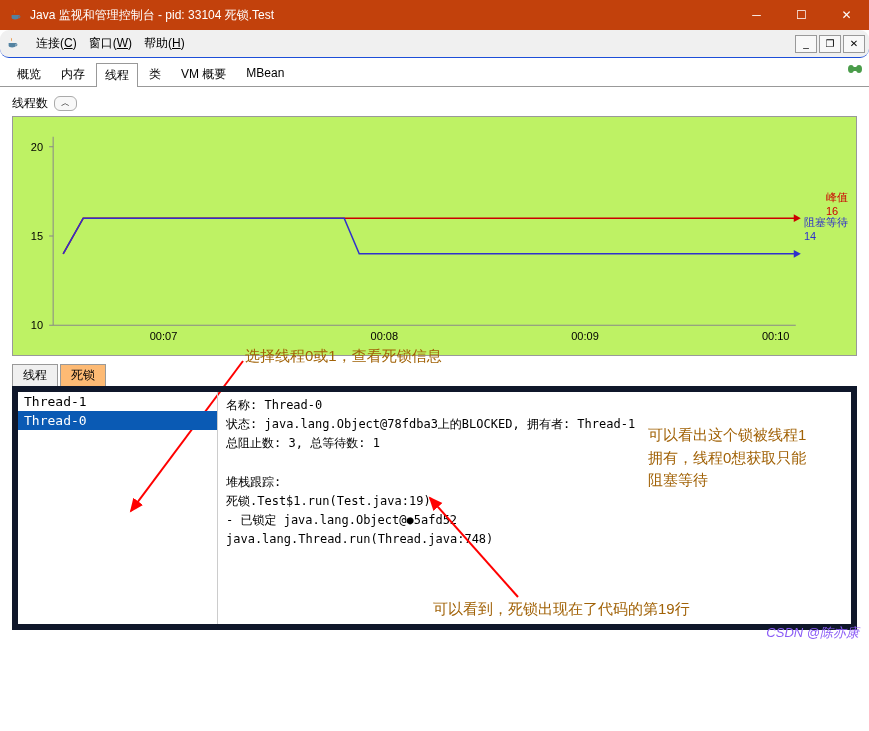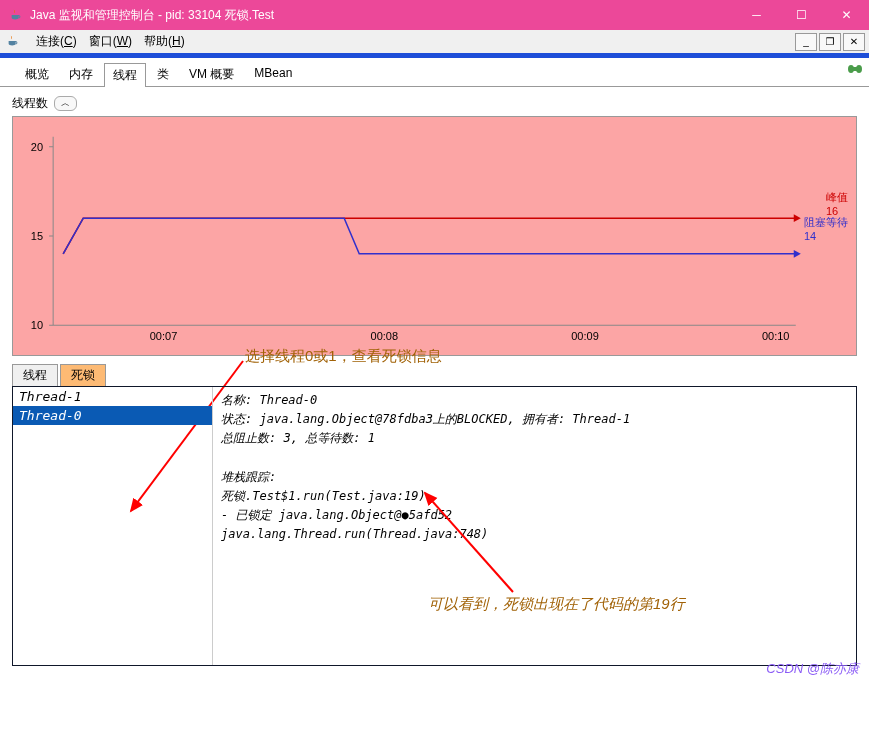--- a/index.html
+++ b/index.html
@@ -1,44 +1,44 @@
 <!DOCTYPE html>
 <html><head>
 <meta charset="utf-8">
 <style>
 * { box-sizing: border-box; margin: 0; padding: 0; }
 body { font-family: "Microsoft YaHei", Arial, sans-serif; font-size: 12px; background: #fff; width: 869px; }
-.titlebar { background: #ec4899; color: #fff; height: 30px; display: flex; align-items: center; padding: 0 0 0 8px; }
+.titlebar { background: #c2410c; color: #fff; height: 30px; display: flex; align-items: center; padding: 0 0 0 8px; }
 .titlebar .java-icon { width: 16px; height: 16px; margin-right: 6px; display: flex; align-items: center; justify-content: center; }
 .titlebar .title { flex: 1; font-size: 12px; }
 .titlebar .win-btn { width: 45px; height: 30px; display: flex; align-items: center; justify-content: center; color: #fff; }
-.menubar { background: #f0f0f0; height: 28px; display: flex; align-items: center; padding: 0 6px; border-bottom: 5px solid #1d4ed8; position: relative; }
+.menubar { background: #f0f0f0; height: 28px; display: flex; align-items: center; padding: 0 6px; border-bottom: 1px solid #1d4ed8; position: relative; border-radius: 9px; }
 .menubar .java-icon { width: 16px; height: 16px; margin-right: 8px; }
 .menubar .menu-item { padding: 3px 6px; font-size: 12px; }
 .menubar .menu-item u { text-decoration: underline; }
 .menubar .right-btns { position: absolute; right: 4px; display: flex; gap: 2px; }
 .menubar .right-btns .small-btn { width: 22px; height: 18px; border: 1px solid #999; background: #f8f8f8; display: flex; align-items: center; justify-content: center; font-size: 10px; }
-.tabbar { display: flex; border-bottom: 1px solid #999; padding: 4px 4px 0 16px; position: relative; }
+.tabbar { display: flex; border-bottom: 1px solid #999; padding: 4px 4px 0 8px; position: relative; }
 .tab { padding: 3px 8px; font-size: 12px; border: 1px solid transparent; border-bottom: none; margin-right: 2px; }
 .tab.active { border-color: #999; background: #fff; position: relative; top: 1px; }
 .tab-icon-right { position: absolute; right: 6px; top: 4px; width: 16px; height: 14px; }
 .content { padding: 6px; }
 .time-range { text-align: center; padding: 6px 0 10px 0; font-size: 13px; }
 .time-range select { font-size: 12px; padding: 1px 4px; }
 .chart-header { display: flex; align-items: center; padding: 2px 6px; font-size: 12px; text-align: center; }
 .chart-header .collapse-btn { border: 1px solid #aaa; border-radius: 6px; padding: 0 6px; margin-left: 6px; font-size: 9px; background: #f8f8f8; }
-.chart-area { border: 1px solid #999; margin: 2px 6px 8px 6px; height: 240px; position: relative; background: #fca5a5; }
+.chart-area { border: 1px solid #999; margin: 2px 6px 8px 6px; height: 240px; position: relative; background: #bef264; }
 .chart-svg { width: 100%; height: 100%; }
 .legend { position: absolute; right: 8px; font-size: 11px; }
 .legend.peak { top: 73px; color: #cc0000; }
 .legend.active { top: 98px; color: #3030cc; }
 .subtabs { display: flex; margin: 4px 0 0 6px; }
 .subtab { padding: 2px 10px; border: 1px solid #999; border-bottom: none; font-size: 12px; background: #f0f0f0; margin-right: 2px; }
 .subtab.active { background: #fdba74; position: relative; z-index: 2; }
-.detail-panel { display: flex; margin: 0 6px 8px 6px; border: 1px solid #0f172a; height: 280px; position: relative; font-style: italic; }
+.detail-panel { display: flex; margin: 0 6px 8px 6px; border: 6px solid #0f172a; height: 244px; position: relative; }
 .thread-list { width: 200px; border-right: 1px solid #ccc; }
 .thread-item { padding: 2px 6px; font-family: monospace; font-size: 13px; }
 .thread-item.selected { background: #0a5ab4; color: #fff; }
 .thread-detail { flex: 1; padding: 4px 8px; font-family: monospace; font-size: 12px; line-height: 1.6; position: relative; }
 .annotation { color: #a16207; font-size: 15px; font-family: "Microsoft YaHei", sans-serif; position: absolute; }
 .watermark { position: absolute; right: 10px; bottom: 2px; color: #8b5cf6; font-size: 13px; font-style: italic; }
 .java-cup { width: 14px; height: 14px; }
 </style>
 </head>
 <body>
@@ -154,20 +154,25 @@
     <div class="thread-detail">
       <div><span>名称:</span> <span>Thread-0</span></div>
       <div><span>状态:</span> <span>java.lang.Object@78fdba3上的BLOCKED, 拥有者: Thread-1</span></div>
       <div><span>总阻止数:</span> <span>3,</span> <span>总等待数:</span> <span>1</span></div>
       <div>&nbsp;</div>
       <div>堆栈跟踪:</div>
       <div>死锁.Test$1.run(Test.java:19)</div>
       <div><span>   - 已锁定 java.lang.Object@</span><span style="position:relative;">●<span style="position:absolute;left:-2px;"></span></span><span>5afd52</span></div>
       <div>java.lang.Thread.run(Thread.java:748)</div>
 
+      <div class="annotation" style="left:430px; top:32px; line-height:1.5;">
+        <div>可以看出这个锁被线程1</div>
+        <div>拥有，线程0想获取只能</div>
+        <div>阻塞等待</div>
+      </div>
 
       <svg style="position:absolute; left:200px; top:100px;" width="120" height="110">
         <defs>
             <marker id="ah2" markerWidth="8" markerHeight="8" refX="6" refY="3" orient="auto">
               <polygon points="0,0 7,3 0,6" fill="#ff0000"></polygon>
             </marker>
           </defs>
         <line x1="100" y1="105" x2="12" y2="6" stroke="#ff0000" stroke-width="2" marker-end="url(#ah2)"></line>
       </svg>
       <div class="annotation" style="left:215px; top:205px;text-align:right;">可以看到，死锁出现在了代码的第19行</div>

